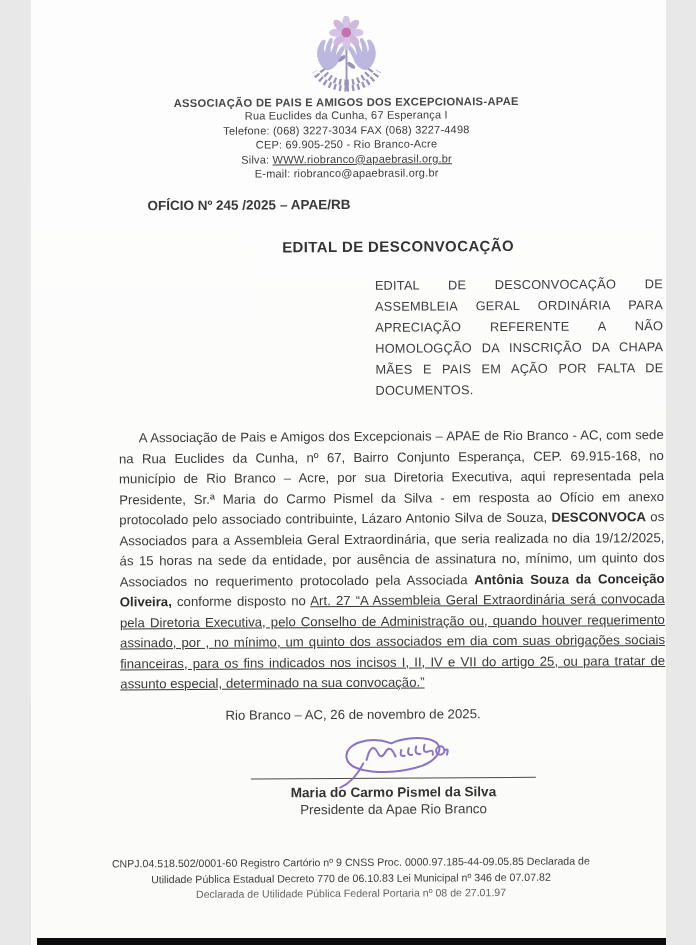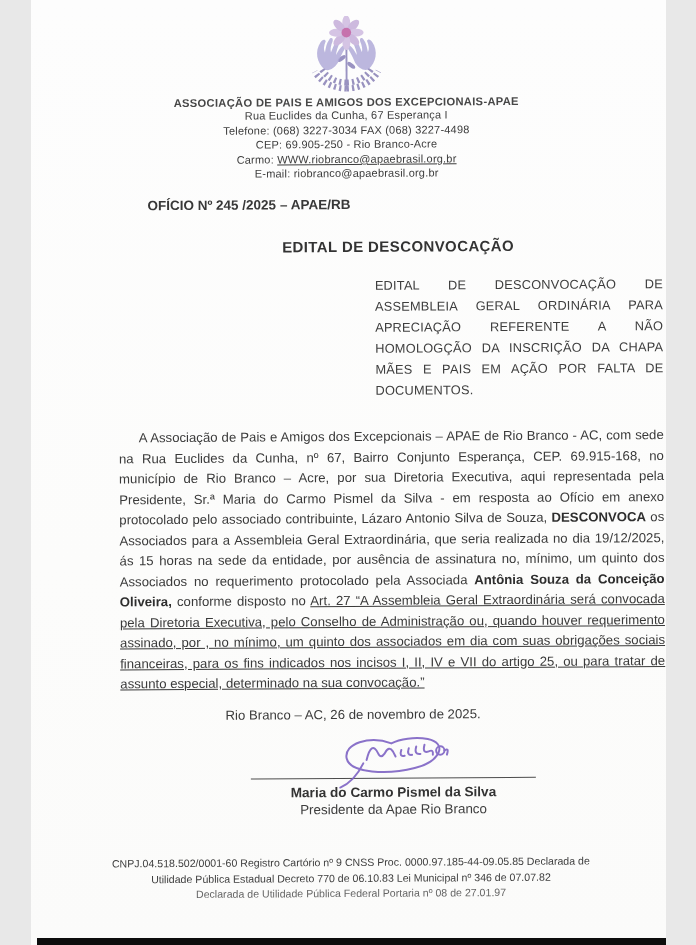--- a/index.html
+++ b/index.html
@@ -74,21 +74,21 @@
             <ellipse rx="4.6" ry="8.6" cy="-11.5" fill="#d5c4e4" transform="rotate(270)"></ellipse>
             <ellipse rx="4.6" ry="8.6" cy="-11.5" fill="#cdb9de" transform="rotate(315)"></ellipse>
             <circle r="5.6" fill="#c671ad"></circle>
           </g>
         </svg>
       </div>
       <div class="lh-org">ASSOCIAÇÃO DE PAIS E AMIGOS DOS EXCEPCIONAIS-APAE</div>
       <div class="lh-line">Rua Euclides da Cunha, 67 Esperança I</div>
       <div class="lh-line">Telefone: (068) 3227-3034 FAX (068) 3227-4498</div>
       <div class="lh-line">CEP: 69.905-250 - Rio Branco-Acre</div>
-      <div class="lh-line"><span>Carmo: </span><span class="u">WWW.riobranco@apaebrasil.org.br</span></div>
+      <div class="lh-line"><span>Silva: </span><span class="u">WWW.riobranco@apaebrasil.org.br</span></div>
       <div class="lh-line">E-mail: riobranco@apaebrasil.org.br</div>
     </div>
 
     <div class="column">
       <div class="reference">OFÍCIO Nº 245 /2025 – APAE/RB</div>
       <div class="doc-title">EDITAL DE DESCONVOCAÇÃO</div>
 
       <div class="subject">EDITAL DE DESCONVOCAÇÃO DE ASSEMBLEIA GERAL ORDINÁRIA PARA APRECIAÇÃO REFERENTE A NÃO HOMOLOGÇÃO DA INSCRIÇÃO DA CHAPA MÃES E PAIS EM AÇÃO POR FALTA DE DOCUMENTOS.</div>
 
       <p class="body-par"><span>A Associação de Pais e Amigos dos Excepcionais – APAE de Rio Branco - AC, com sede na Rua Euclides da Cunha, nº 67, Bairro Conjunto Esperança, CEP. 69.915-168, no município de Rio Branco – Acre, por sua Diretoria Executiva, aqui representada pela Presidente, Sr.ª Maria do Carmo Pismel da Silva - em resposta ao Ofício em anexo protocolado pelo associado contribuinte, Lázaro Antonio Silva de Souza, </span><b>DESCONVOCA</b><span> os Associados para a Assembleia Geral Extraordinária, que seria realizada no dia 19/12/2025, ás 15 horas na sede da entidade, por ausência de assinatura no, mínimo, um quinto dos Associados no requerimento protocolado pela Associada </span><b>Antônia Souza da Conceição Oliveira,</b><span> conforme disposto no </span><span class="u">Art. 27 “A Assembleia Geral Extraordinária será convocada pela Diretoria Executiva, pelo Conselho de Administração ou, quando houver requerimento assinado, por , no mínimo, um quinto dos associados em dia com suas obrigações sociais financeiras, para os fins indicados nos incisos I, II, IV e VII do artigo 25, ou para tratar de assunto especial, determinado na sua convocação.”</span></p>

